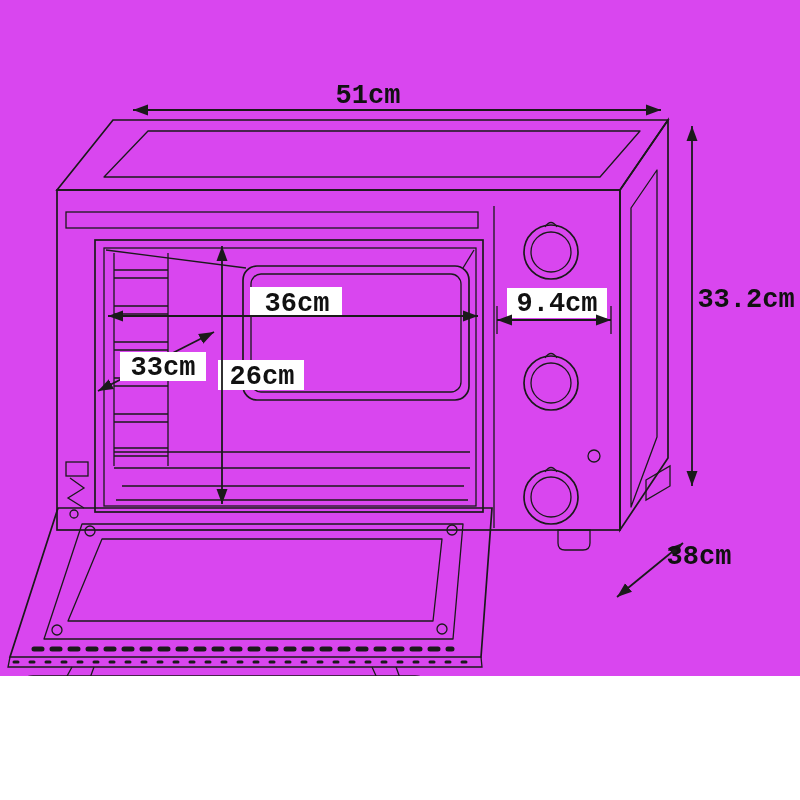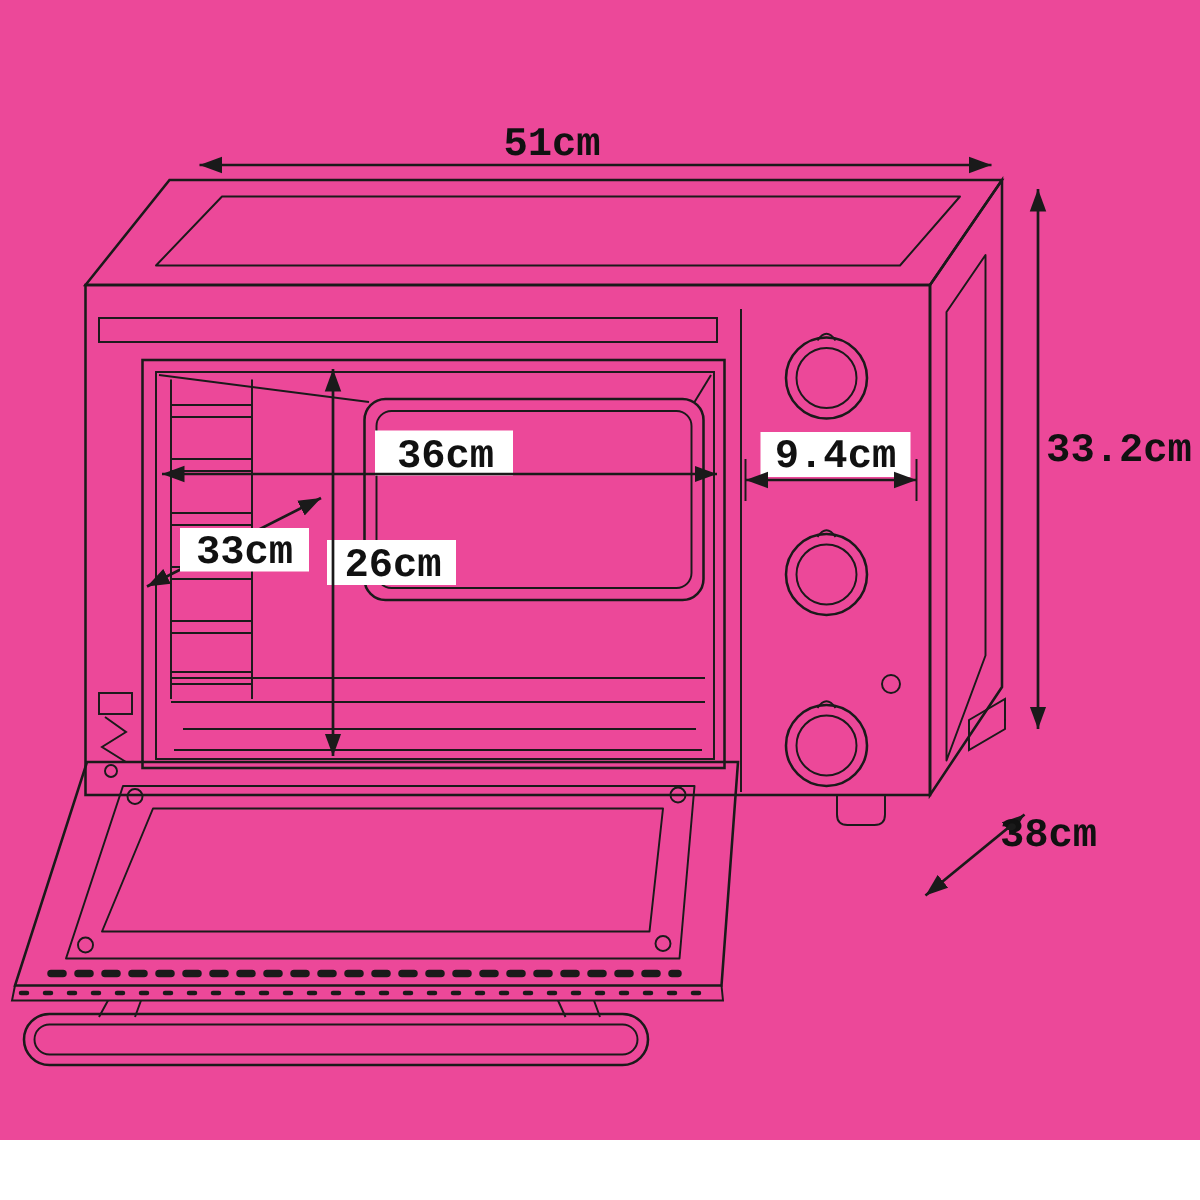--- a/index.html
+++ b/index.html
@@ -1,16 +1,16 @@
 <!DOCTYPE html>
 <html><head>
 <meta charset="utf-8">
 <style>
   html,body{margin:0;padding:0;background:#ffffff;}
-  .stage{width:800px;height:760px;position:relative;background:#ec4899;overflow:hidden;}
+  .stage{width:800px;height:676px;position:relative;background:#d946ef;overflow:hidden;}
   svg{display:block;}
   .ln{stroke:#1a1a1a;fill:none;stroke-width:1.7;}
   .thin{stroke-width:1.3;}
   .dimline{stroke:#1a1a1a;fill:none;stroke-width:1.8;}
   .dim{font:700 27px "Liberation Mono", monospace;fill:#111111;}
   .mask{fill:#ffffff;stroke:none;}
 </style>
 </head>
 <body>
 

